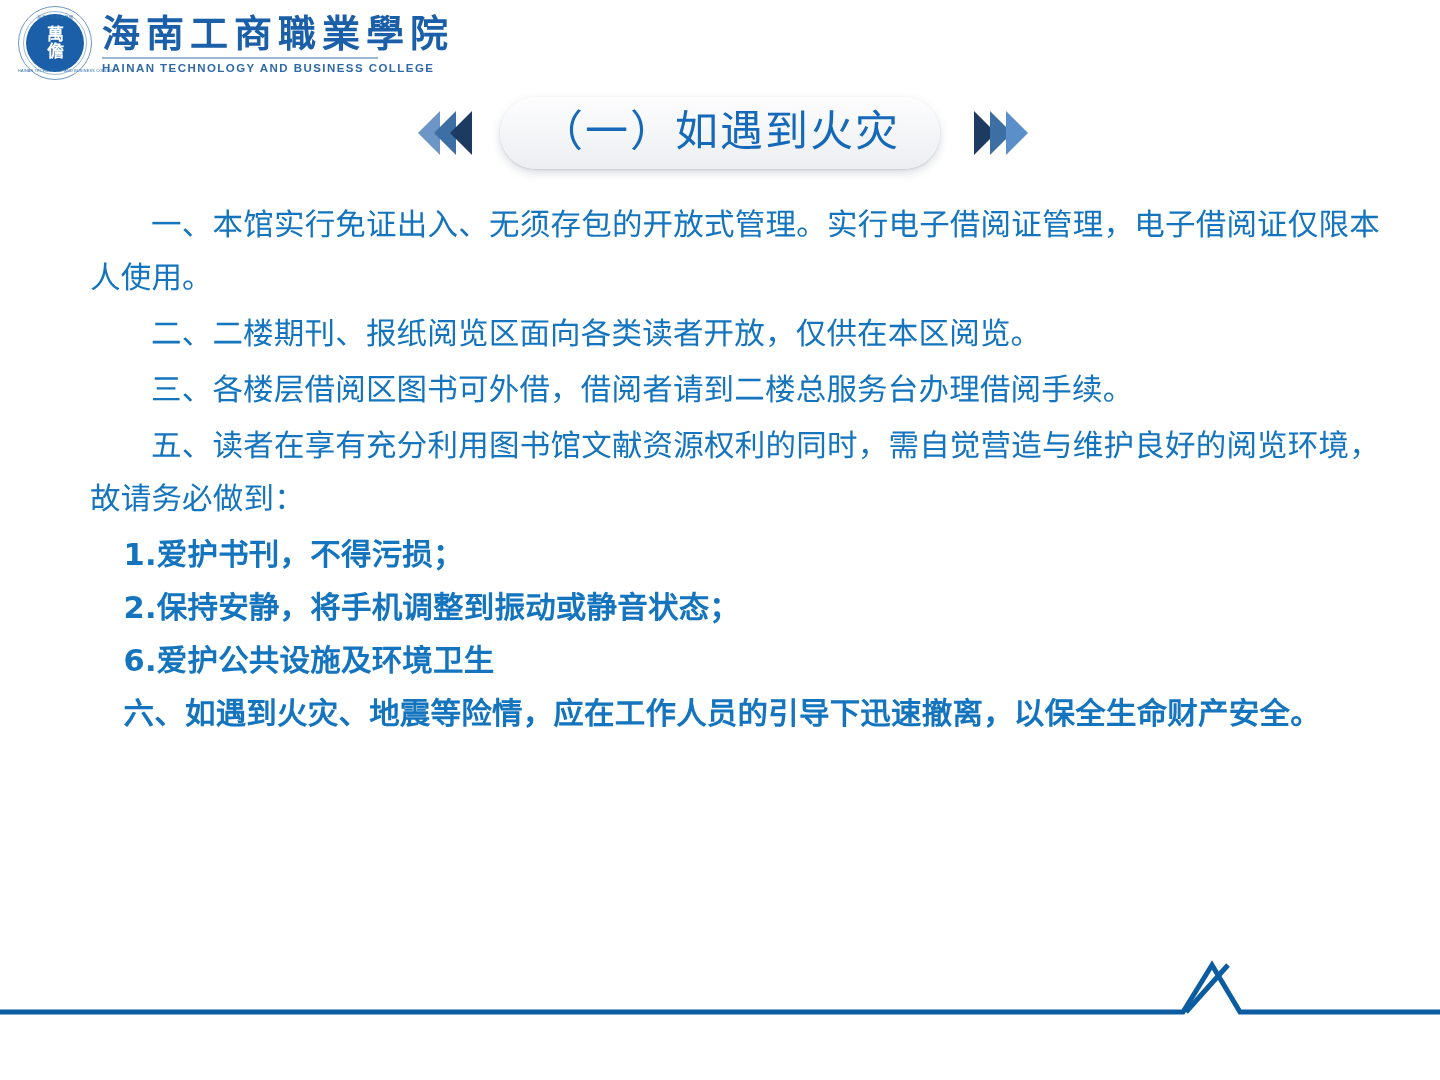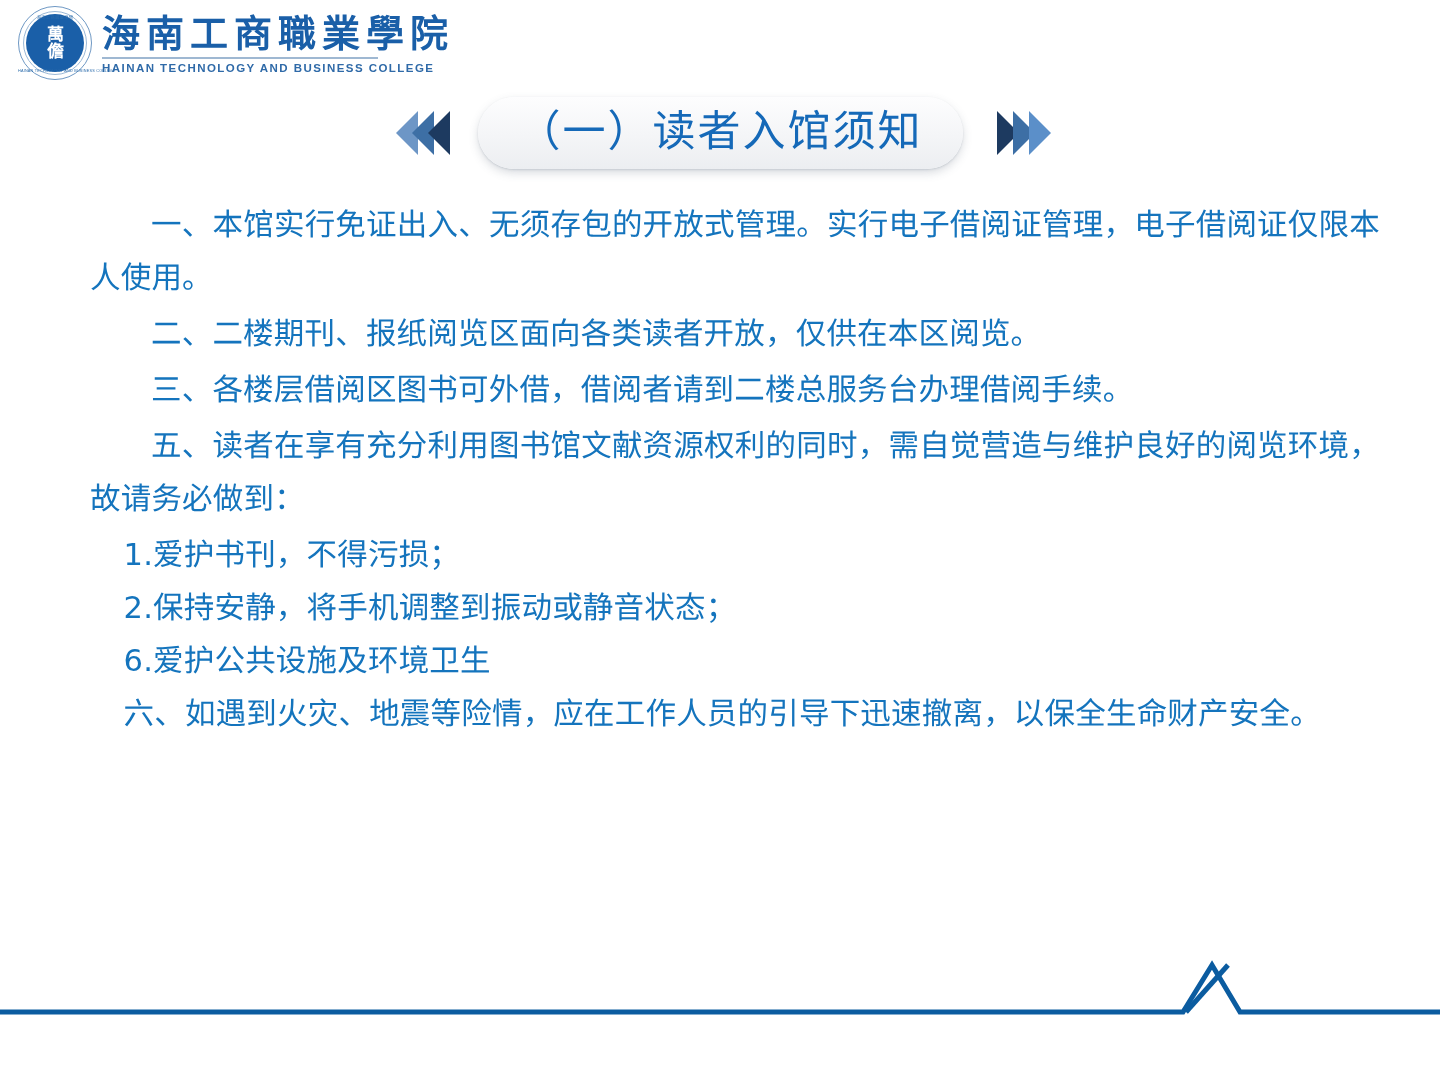--- a/index.html
+++ b/index.html
@@ -158,21 +158,21 @@
   .para {
     font-family: "DejaVu Sans", "Liberation Sans", sans-serif;
     font-size: 30.5px;
     line-height: 53px;
     color: #1474bd;
     letter-spacing: .2px;
     text-align: justify;
     margin: 0 0 3px 0;
   }
   .para.indent { text-indent: 2em; }
-  .para.sub { text-indent: 1.1em; margin-bottom: 0; }
+  .para.sub { text-indent: 1.1em; margin-bottom: 0; font-weight: bold; }
 
   
   .bottom-deco {
     position: absolute;
     left: 0;
     bottom: 0;
     width: 1440px;
     height: 120px;
     pointer-events: none;
   }
@@ -203,21 +203,21 @@
 
 <div class="title-row">
 
   <div class="chev-group">
     <div class="chev chev-left" style="border-right-color:#6d96c6;"></div>
     <div class="chev chev-left" style="border-right-color:#3d6fa5;"></div>
     <div class="chev chev-left" style="border-right-color:#1d3a60;"></div>
   </div>
 
   <div class="title-pill">
-    <span class="title-text">（一）读者入馆须知</span>
+    <span class="title-text">（一）如遇到火灾</span>
   </div>
 
   <div class="chev-group">
     <div class="chev chev-right" style="border-left-color:#1d3a60;"></div>
     <div class="chev chev-right" style="border-left-color:#3d6fa5;"></div>
     <div class="chev chev-right" style="border-left-color:#5b8fc9;"></div>
   </div>
 
 </div>
 

